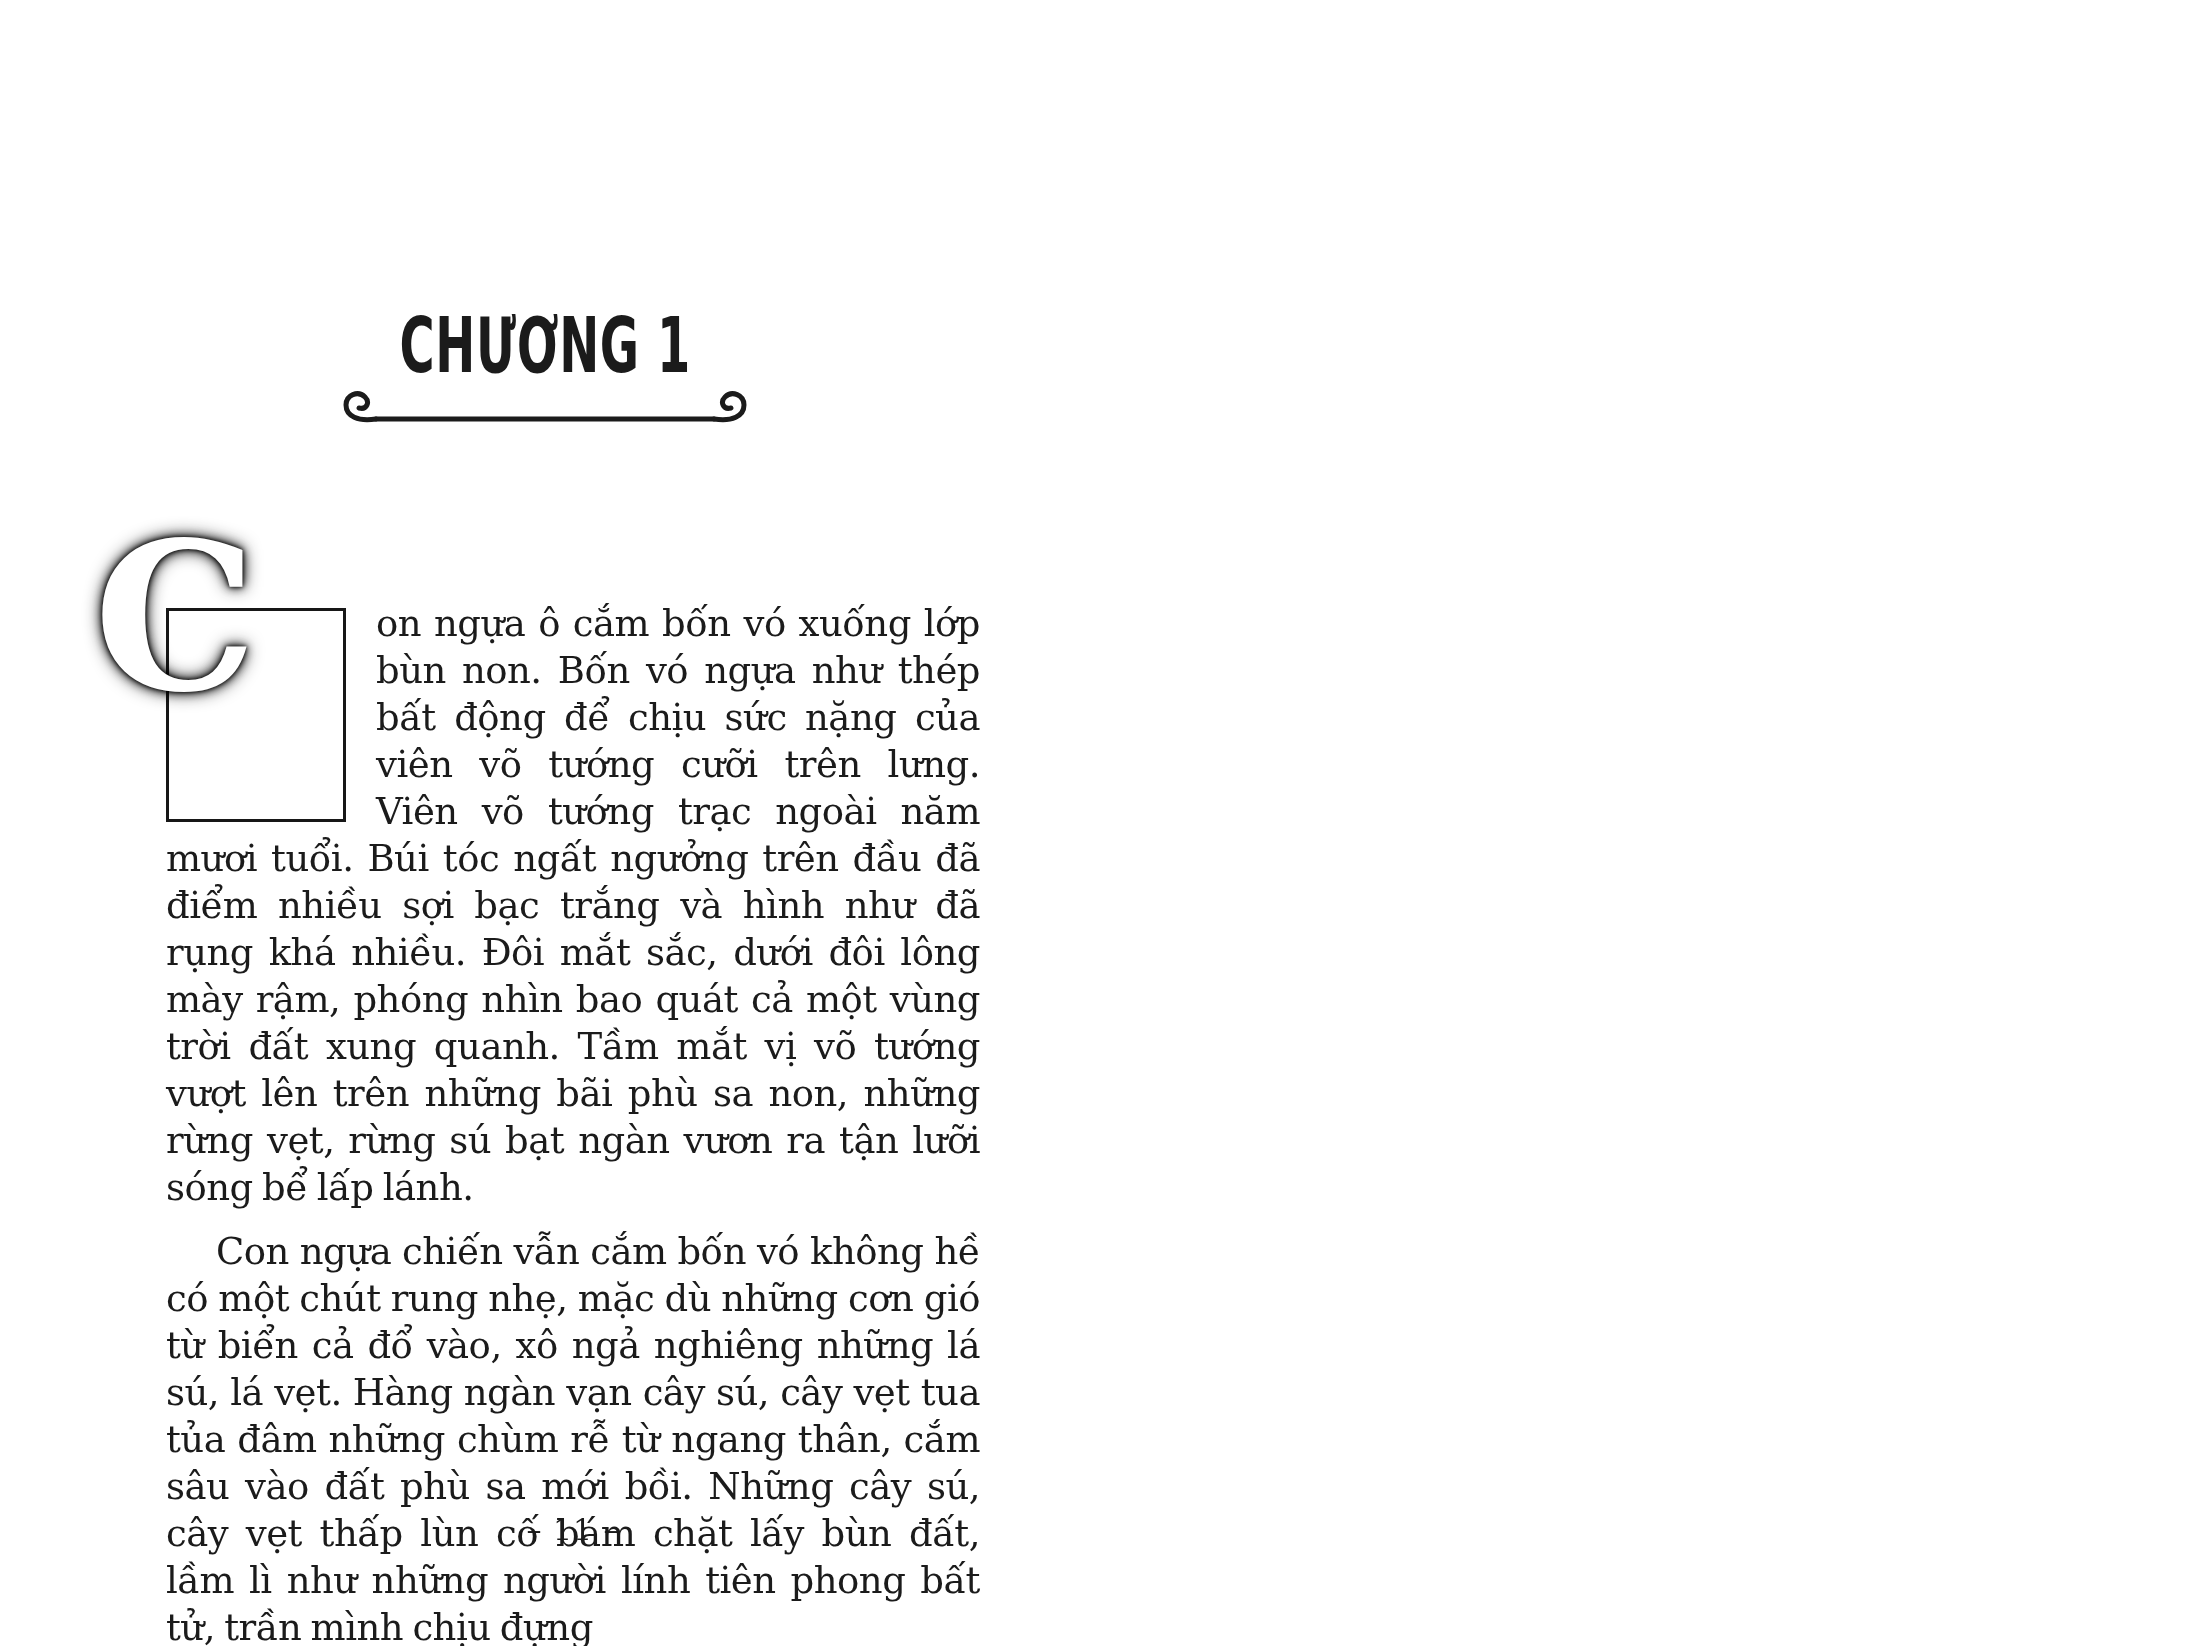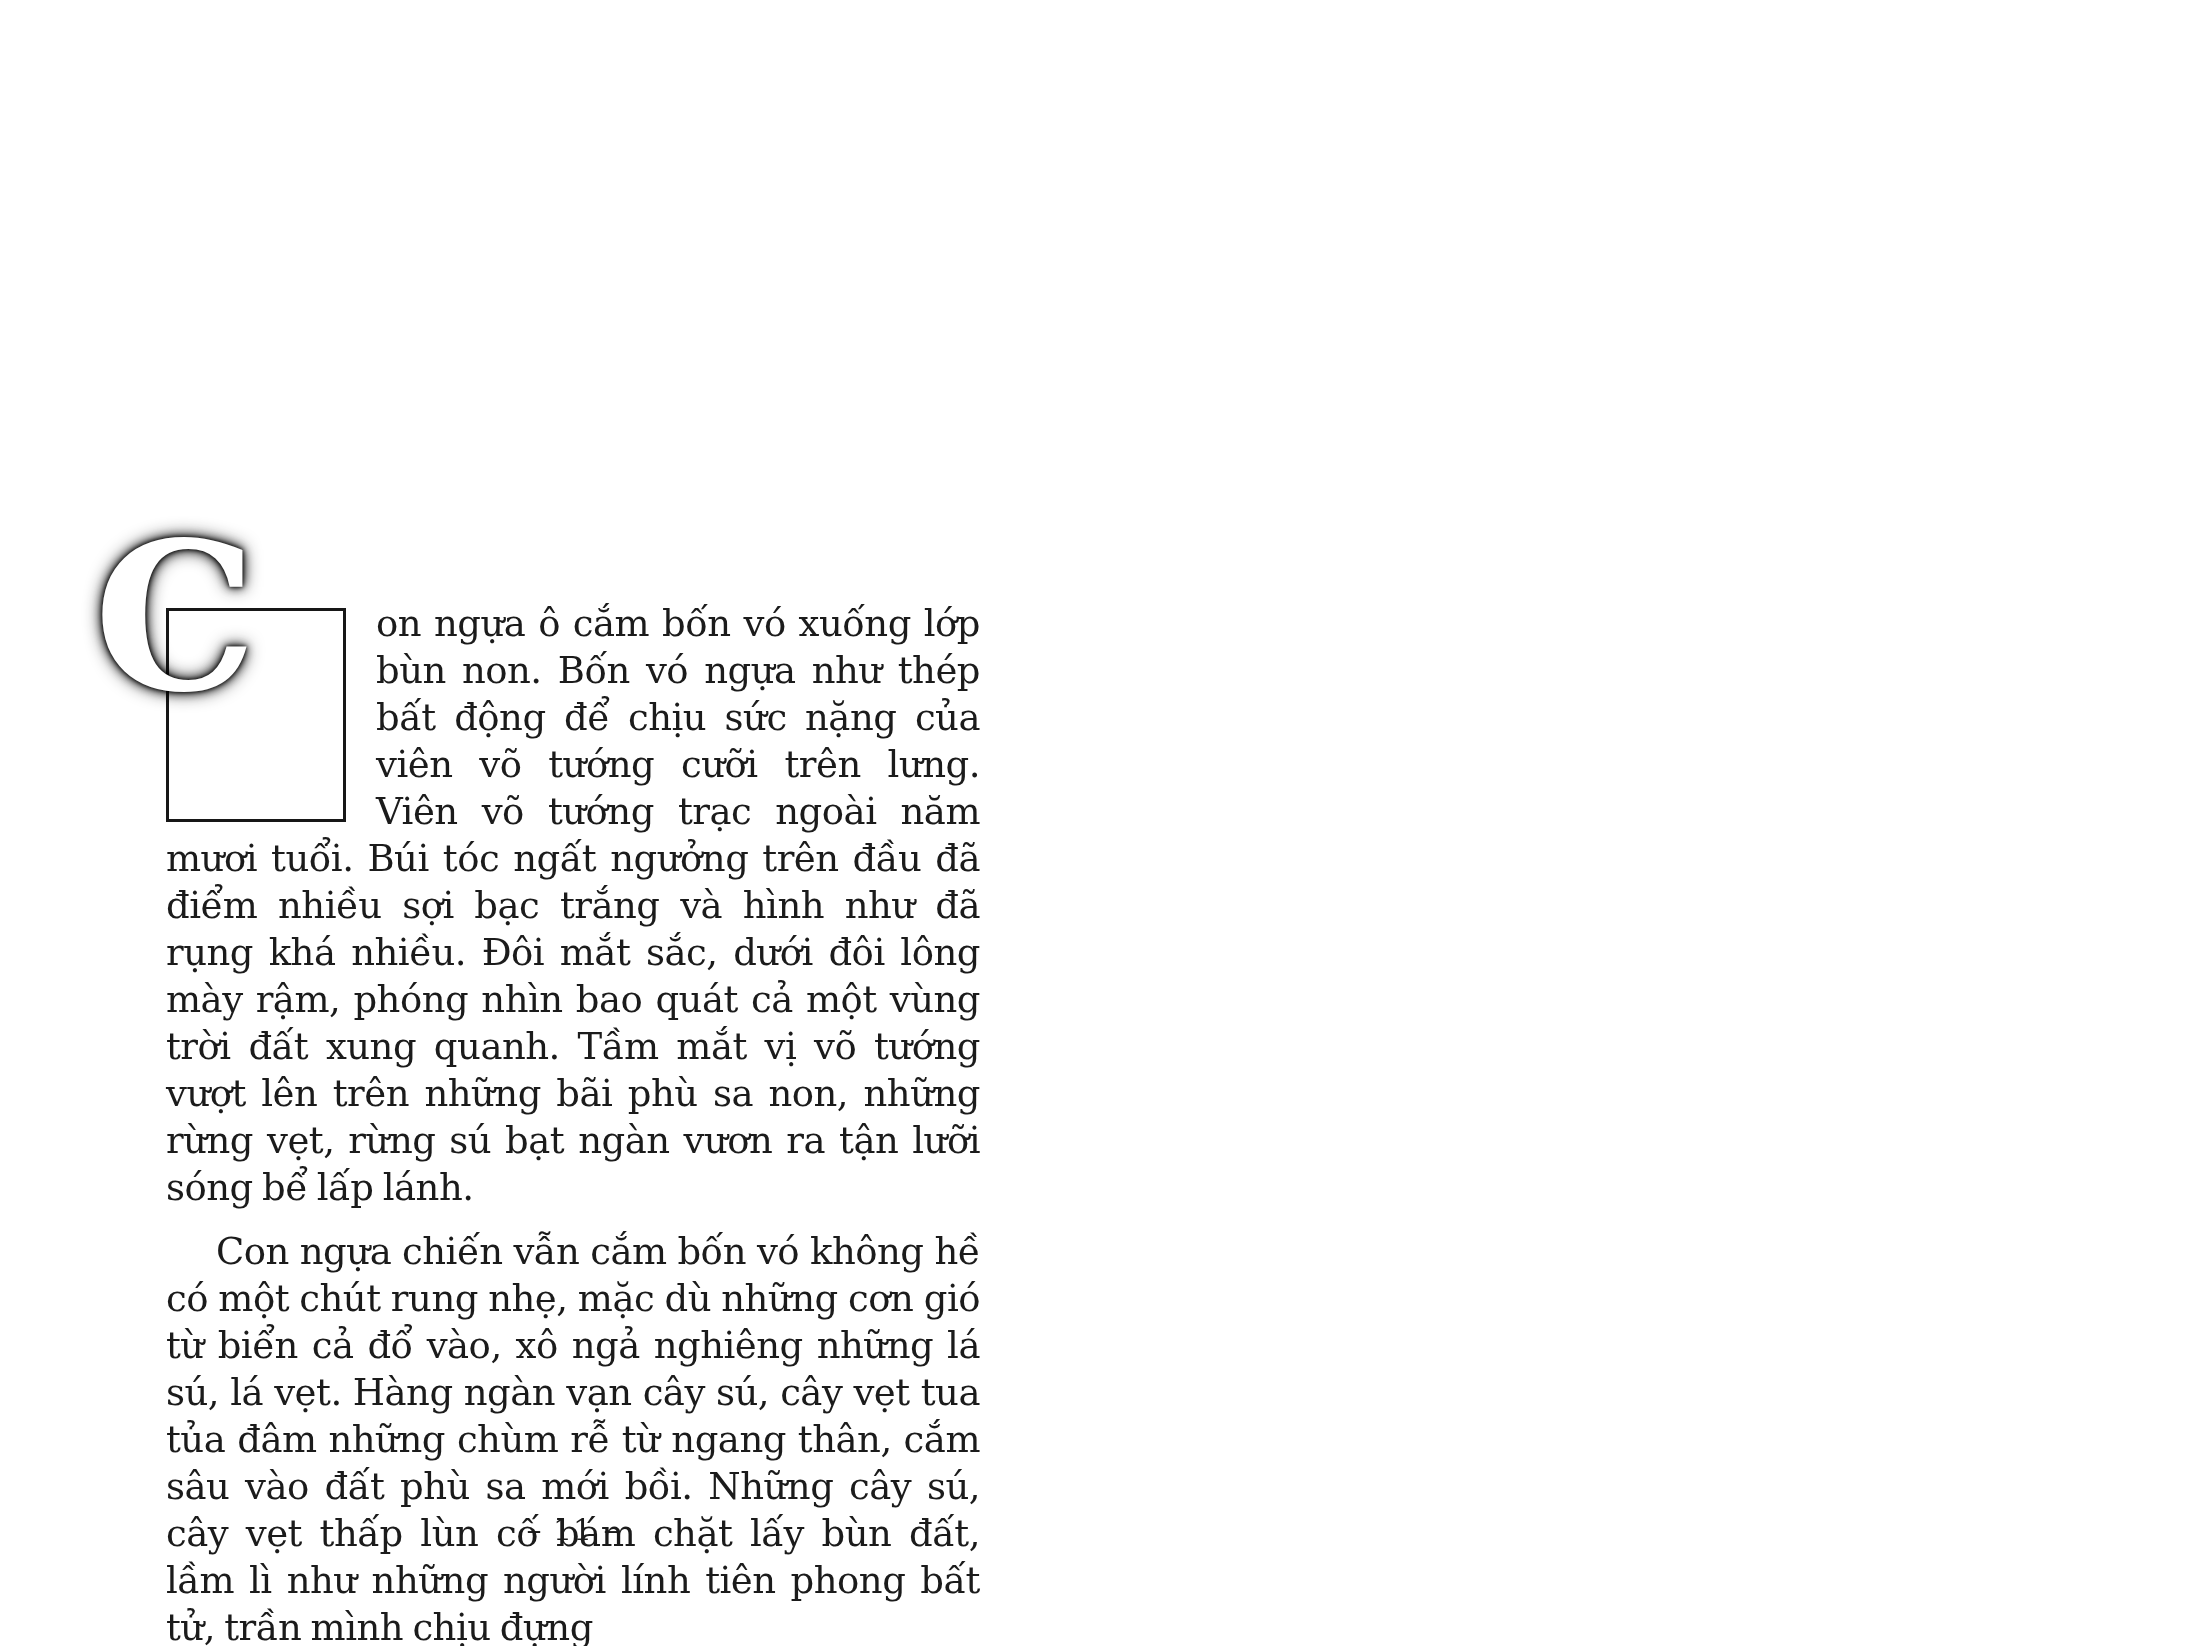--- a/index.html
+++ b/index.html
@@ -121,20 +121,28 @@
   }
   .folio-left  { left: 166px;  width: 814px; }
 </style>
 </head>
 <body>
 
 <div class="spread">
 
   <div class="page page-left">
 
+    <div class="chapter-heading">
+      <div class="chapter-title">CHƯƠNG 1</div>
+      <svg class="chapter-divider" viewBox="0 0 410 44">
+        <path d="M 36 29 H 374" fill="none" stroke="#1b1b1b" stroke-width="5" stroke-linecap="round"></path>
+        <path d="M 36 29 C 18 32 6 26 6 15 C 6 5 18 0 25 7 C 30 12 27 20 19 18" fill="none" stroke="#1b1b1b" stroke-width="5" stroke-linecap="round"></path>
+        <path d="M 374 29 C 392 32 404 26 404 15 C 404 5 392 0 385 7 C 380 12 383 20 391 18" fill="none" stroke="#1b1b1b" stroke-width="5" stroke-linecap="round"></path>
+      </svg>
+    </div>
 
     <div class="body-text left-body">
       <p class="para">
         <span class="dropcap-box">
           <span class="dropcap-inner">
             <svg class="dropcap-pattern" viewBox="0 0 162 196">
               <g fill="none" stroke="#ffffff" stroke-width="1.4" opacity="0.9">
                 <path d="M-10 24 a13 13 0 0 1 26 0 a13 13 0 0 1 26 0 a13 13 0 0 1 26 0 a13 13 0 0 1 26 0 a13 13 0 0 1 26 0 a13 13 0 0 1 26 0 a13 13 0 0 1 26 0"></path>
                 <path d="M-23 56 a13 13 0 0 1 26 0 a13 13 0 0 1 26 0 a13 13 0 0 1 26 0 a13 13 0 0 1 26 0 a13 13 0 0 1 26 0 a13 13 0 0 1 26 0 a13 13 0 0 1 26 0 a13 13 0 0 1 26 0"></path>
                 <path d="M-10 88 a13 13 0 0 1 26 0 a13 13 0 0 1 26 0 a13 13 0 0 1 26 0 a13 13 0 0 1 26 0 a13 13 0 0 1 26 0 a13 13 0 0 1 26 0 a13 13 0 0 1 26 0"></path>

